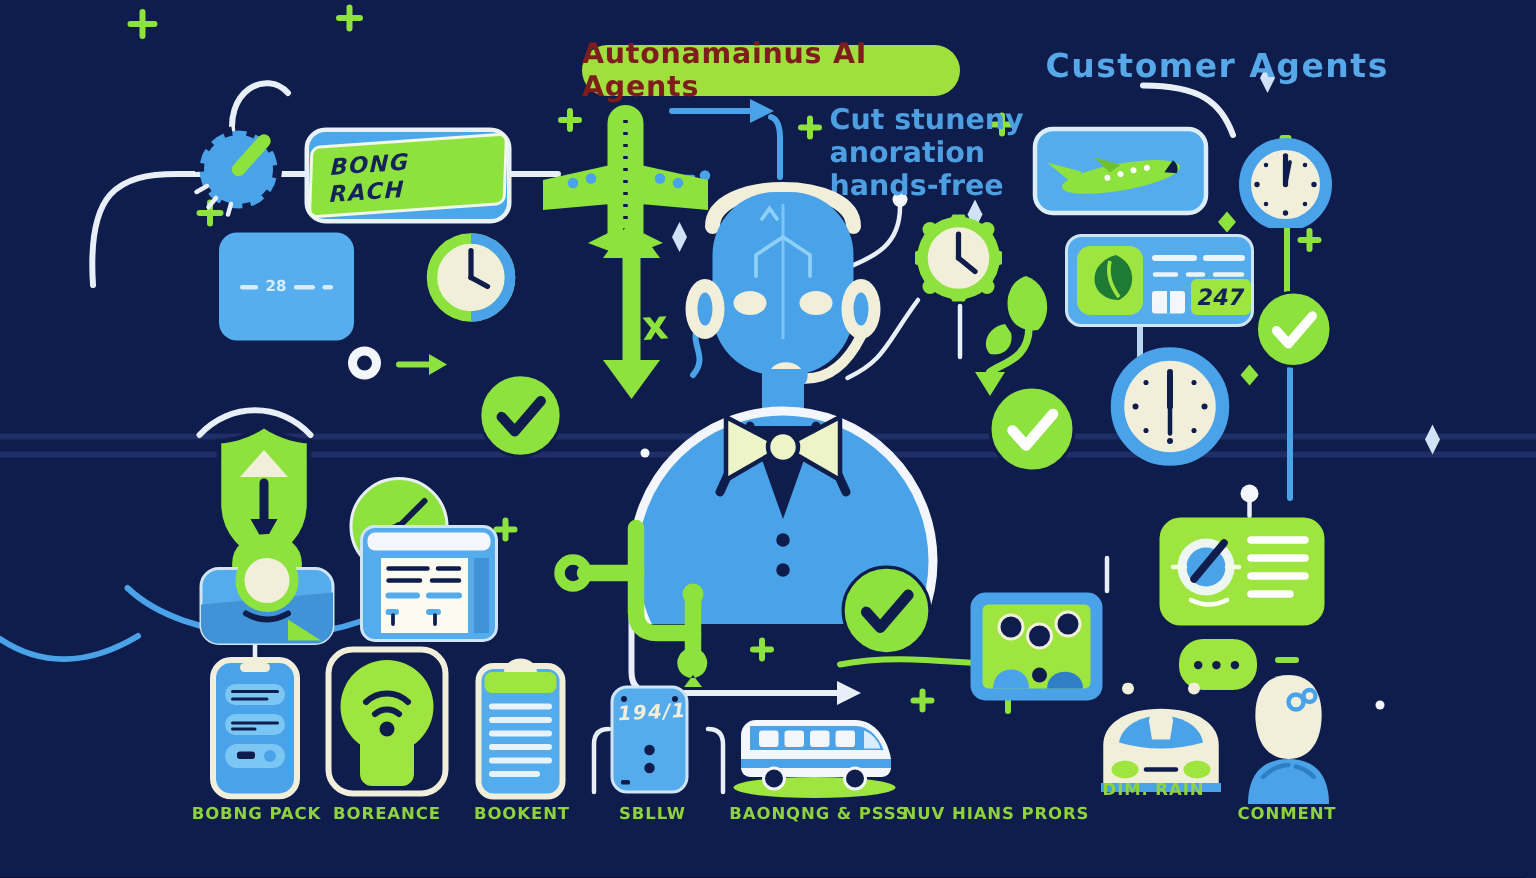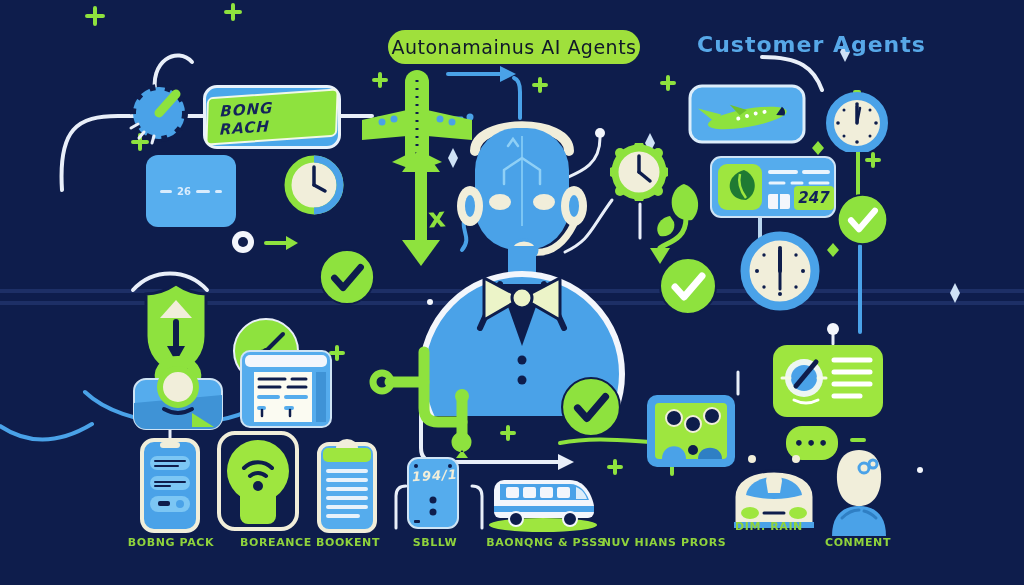--- a/index.html
+++ b/index.html
@@ -1,21 +1,21 @@
 <!DOCTYPE html>
 <html><head>
 <meta charset="utf-8">
 <style>
   html,body{margin:0;padding:0;background:#060f2e;}
   #stage{position:relative;width:1024px;height:585px;background:#0e1d4c;overflow:hidden;
          font-family:"DejaVu Sans",sans-serif;}
   .abs{position:absolute;}
   .title{font-weight:bold;color:#57a8e8;letter-spacing:1px;white-space:nowrap;}
   .banner{background:#9fe03c;border-radius:18px;display:flex;align-items:center;justify-content:center;
-          color:#0f172a;font-weight:normal;font-size:19px;letter-spacing:0.5px;}
+          color:#7f1d1d;font-weight:bold;font-size:19px;letter-spacing:0.5px;}
   .tagline{color:#4d9fe2;font-weight:bold;font-size:19px;line-height:1.15;}
   .blabel{color:#8fd33c;font-weight:bold;font-size:11px;letter-spacing:0.6px;text-align:center;white-space:nowrap;}
   .sign-outer{background:#4aa7ea;border:3px solid #e9f2fb;border-radius:14px;display:flex;align-items:center;justify-content:center;}
   .sign-inner{background:#8ee23e;border:2px solid #f2f8e8;border-radius:6px;padding:4px 12px;transform:rotate(-4deg) skewX(-6deg);
               color:#14245a;font-style:italic;font-weight:bold;font-size:15px;letter-spacing:1px;}
   .display{background:#57aeee;border-radius:12px;color:#fff;display:flex;flex-direction:column;align-items:center;justify-content:center;gap:2px;}
   .display .row{display:flex;align-items:center;gap:5px;color:#d9ecfd;font-size:10px;font-weight:bold;}
   .bar{display:inline-block;height:3px;background:#d9ecfd;border-radius:2px;}
   .bigval{font-size:29px;font-weight:bold;color:#ffffff;letter-spacing:1px;}
   .greenbox{background:#9ee63f;border-radius:4px;color:#13235a;font-weight:bold;font-size:15px;
@@ -109,20 +109,25 @@
       <path d="M833,243 L839,250 L833,257 L827,250 Z"></path>
       <path d="M598,405 L604,412 L598,419 L592,412 Z"></path>
     </g>
     <circle cx="545" cy="44" r="3.5" fill="#f3f6fc"></circle>
     <circle cx="920" cy="470" r="3" fill="#f3f6fc"></circle>
     <circle cx="430" cy="302" r="3" fill="#f3f6fc"></circle>
   </svg>
 
   <div class="abs banner" style="left:388px;top:30px;width:252px;height:34px;">Autonamainus AI Agents</div>
   <div class="abs title" style="left:697px;top:32px;font-size:22px;">Customer Agents</div>
+  <div class="abs tagline" style="left:553px;top:70px;">
+    <div>Cut stuneny</div>
+    <div>anoration</div>
+    <div>hands-free</div>
+  </div>
 
   <div class="abs" style="left:126px;top:80px;">
     <svg width="66" height="66" viewBox="0 0 66 66">
       <circle cx="33" cy="33" r="26" fill="#4aa2e8"></circle>
       <circle cx="33" cy="33" r="26" fill="none" stroke="#0e1d4c" stroke-width="6" stroke-dasharray="6 10"></circle>
       <line x1="33" y1="33" x2="50" y2="14" stroke="#8ee23e" stroke-width="9" stroke-linecap="round"></line>
       <g stroke="#e9eff9" stroke-width="3" stroke-linecap="round">
         <path d="M18,52 l-5,6 M28,56 l-2,7 M12,44 l-7,4"></path>
       </g>
     </svg>
@@ -145,21 +150,21 @@
           <circle cx="42" cy="53" r="3.5"></circle>
           <circle cx="88" cy="53" r="3.5"></circle>
           <circle cx="100" cy="56" r="3.5"></circle>
         </g>
     </svg>
   </div>
 
   <div class="abs display" style="left:146px;top:155px;width:90px;height:72px;">
     <div class="row">
       <span class="bar" style="width:12px"></span>
-      <span>26</span>
+      <span>28</span>
       <span class="bar" style="width:14px"></span>
       <span class="bar" style="width:7px"></span>
     </div>
   </div>
 
   <div class="abs" style="left:284px;top:155px;">
     <svg width="60" height="60" viewBox="0 0 60 60">
       <circle cx="30" cy="30" r="26" fill="#f1eeda" stroke="#8ee23e" stroke-width="7"></circle>
       <path d="M30,4 A26,26 0 0 1 30,56" stroke="#4aa2e8" stroke-width="7" fill="none"></path>
       <line x1="30" y1="30" x2="30" y2="12" stroke="#0e1d4c" stroke-width="3.5" stroke-linecap="round"></line>
@@ -523,21 +528,21 @@
         <circle cx="38" cy="20" r="5"></circle>
           <circle cx="47" cy="16" r="4"></circle>
           <line x1="42" y1="18" x2="44" y2="17"></line>
       </g>
       <path d="M6,88 C6,66 18,58 33,58 C48,58 60,66 60,88 Z" fill="#4aa2e8"></path>
       <path d="M16,70 C22,64 28,62 33,62 M50,70 C46,66 42,64 38,63" stroke="#2f7fc4" stroke-width="3" fill="none" stroke-linecap="round"></path>
     </svg>
   </div>
 
   <div class="abs blabel" style="left:120px;top:536px;width:102px;">BOBNG PACK</div>
-  <div class="abs blabel" style="left:207px;top:536px;width:102px;padding-left:18px;">BOREANCE</div>
+  <div class="abs blabel" style="left:207px;top:536px;width:102px;">BOREANCE</div>
   <div class="abs blabel" style="left:297px;top:536px;width:102px;text-align:center;">BOOKENT</div>
   <div class="abs blabel" style="left:384px;top:536px;width:102px;">SBLLW</div>
   <div class="abs blabel" style="left:480px;top:536px;width:132px;">BAONQNG &amp; PSSS</div>
   <div class="abs blabel" style="left:598px;top:536px;width:132px;">NUV HIANS PRORS</div>
   <div class="abs blabel" style="left:718px;top:520px;width:102px;">DIM. RAIN</div>
   <div class="abs blabel" style="left:807px;top:536px;width:102px;">CONMENT</div>
 
 </div>
 
 </body></html>

